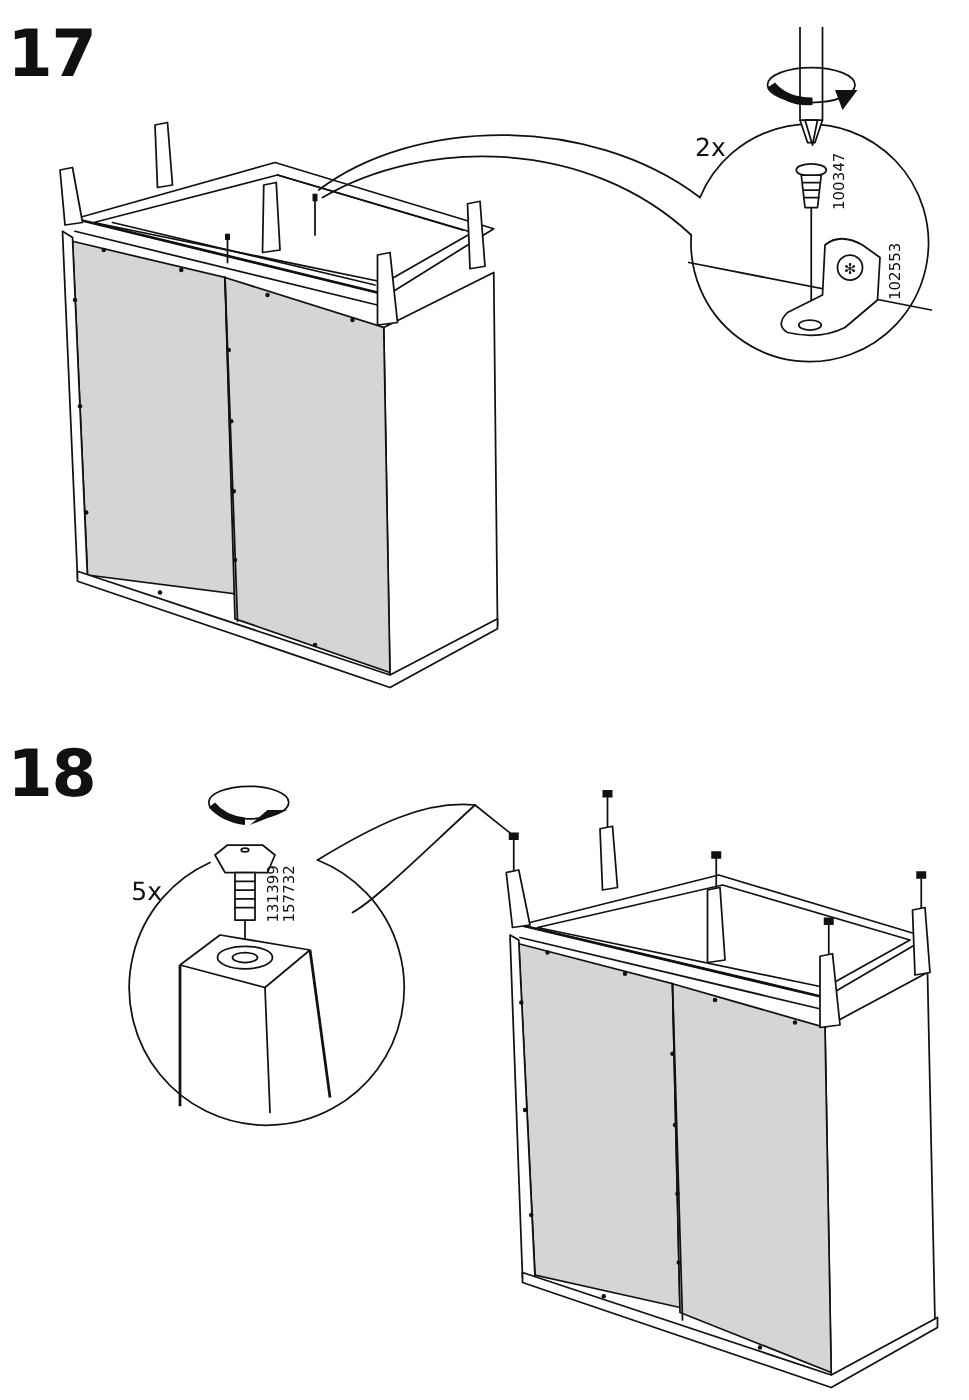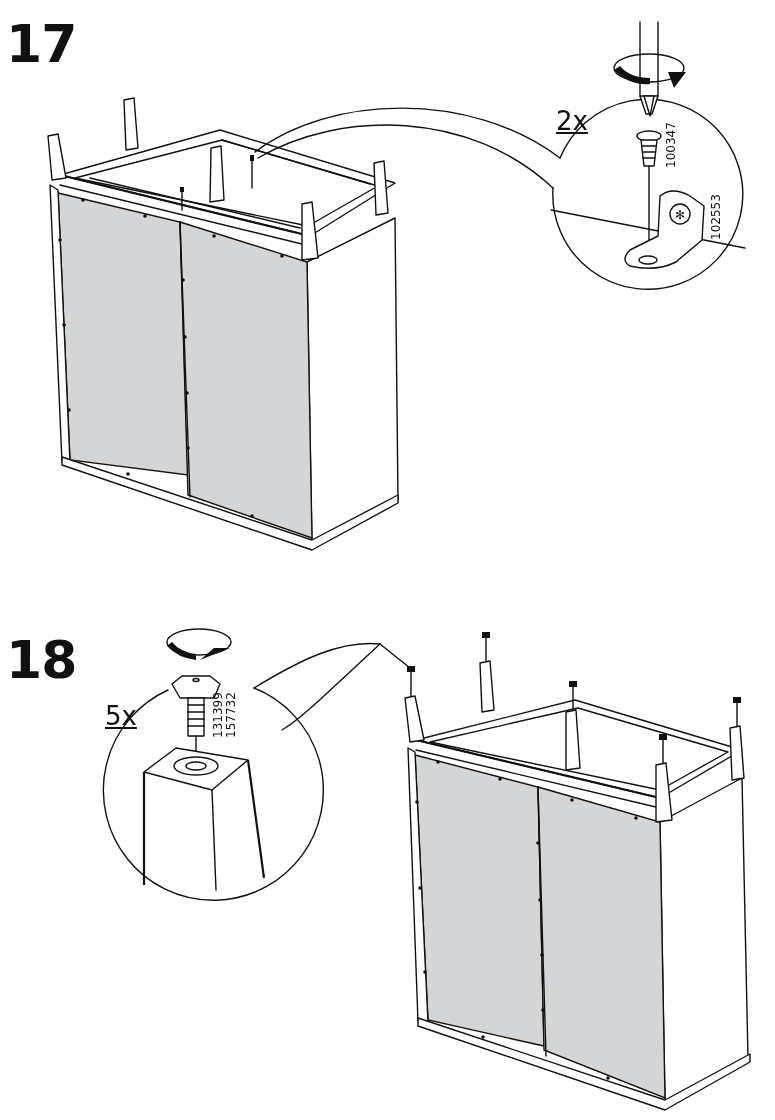--- a/index.html
+++ b/index.html
@@ -1,19 +1,19 @@
 <!DOCTYPE html>
 <html><head>
 <meta charset="utf-8">
 <style>
   html, body { margin: 0; padding: 0; background: #ffffff; }
   body { width: 775px; height: 1120px; position: relative; overflow: hidden;
          font-family: "DejaVu Sans", "Liberation Sans", sans-serif; color: #111; }
   .step-number { position: absolute; font-weight: bold; font-size: 52px; line-height: 1; letter-spacing: -1px; }
-  .qty { position: absolute; font-size: 26px; line-height: 1; text-decoration: underline; }
+  .qty { position: absolute; font-size: 20px; line-height: 1; }
   .partno { position: absolute; font-size: 12px; line-height: 1; transform-origin: left top; transform: rotate(-90deg); white-space: nowrap; }
   svg { position: absolute; left: 0; top: 0; }
   .ln { fill: none; stroke: #111; stroke-width: 1.4; stroke-linejoin: round; stroke-linecap: round; }
   .thk { fill: none; stroke: #111; stroke-width: 2.2; stroke-linejoin: round; }
   .panel { fill: #d3d5d7; stroke: #111; stroke-width: 1.4; }
   .wht { fill: #fff; stroke: #111; stroke-width: 1.4; stroke-linejoin: round; }
   .blk { fill: #111; stroke: none; }
 </style>
 </head>
 <body>
@@ -108,21 +108,21 @@
     <path class="wht" d="M660,196 Q672,186 690,196 L704,206 L702,240 L676,262 Q656,272 630,266 Q620,260 630,250 L658,236 Z"></path>
     <circle class="ln" cx="680" cy="214" r="10"></circle>
     <text x="675" y="219" font-size="12" font-family="DejaVu Sans, sans-serif" fill="#111">✻</text>
     <ellipse class="ln" cx="648" cy="260" rx="9" ry="4"></ellipse>
   </g>
 </svg>
 <div class="qty" style="left:556px; top:108px;">2x</div>
 <div class="partno" style="left:665px; top:168px;">100347</div>
 <div class="partno" style="left:710px; top:240px;">102553</div>
 
-<div class="step-number" style="left:6px; top:594px;margin-top:40px;">18</div>
+<div class="step-number" style="left:6px; top:594px;">18</div>
 
 <svg width="775" height="1120" viewBox="0 0 775 1120">
   <path class="ln" d="M254,688 A110,110 0 1 1 168,690"></path>
   <path class="ln" d="M254,688 C300,660 340,640 380,644"></path>
   <path class="ln" d="M380,644 C330,690 300,720 282,730"></path>
   <path class="ln" d="M380,644 L410,668"></path>
 
   <g>
     <ellipse class="ln" cx="199" cy="642" rx="32" ry="13"></ellipse>
     <path class="blk" d="M167,646 Q178,658 196,660 L196,654 Q180,652 172,642 Z"></path>

